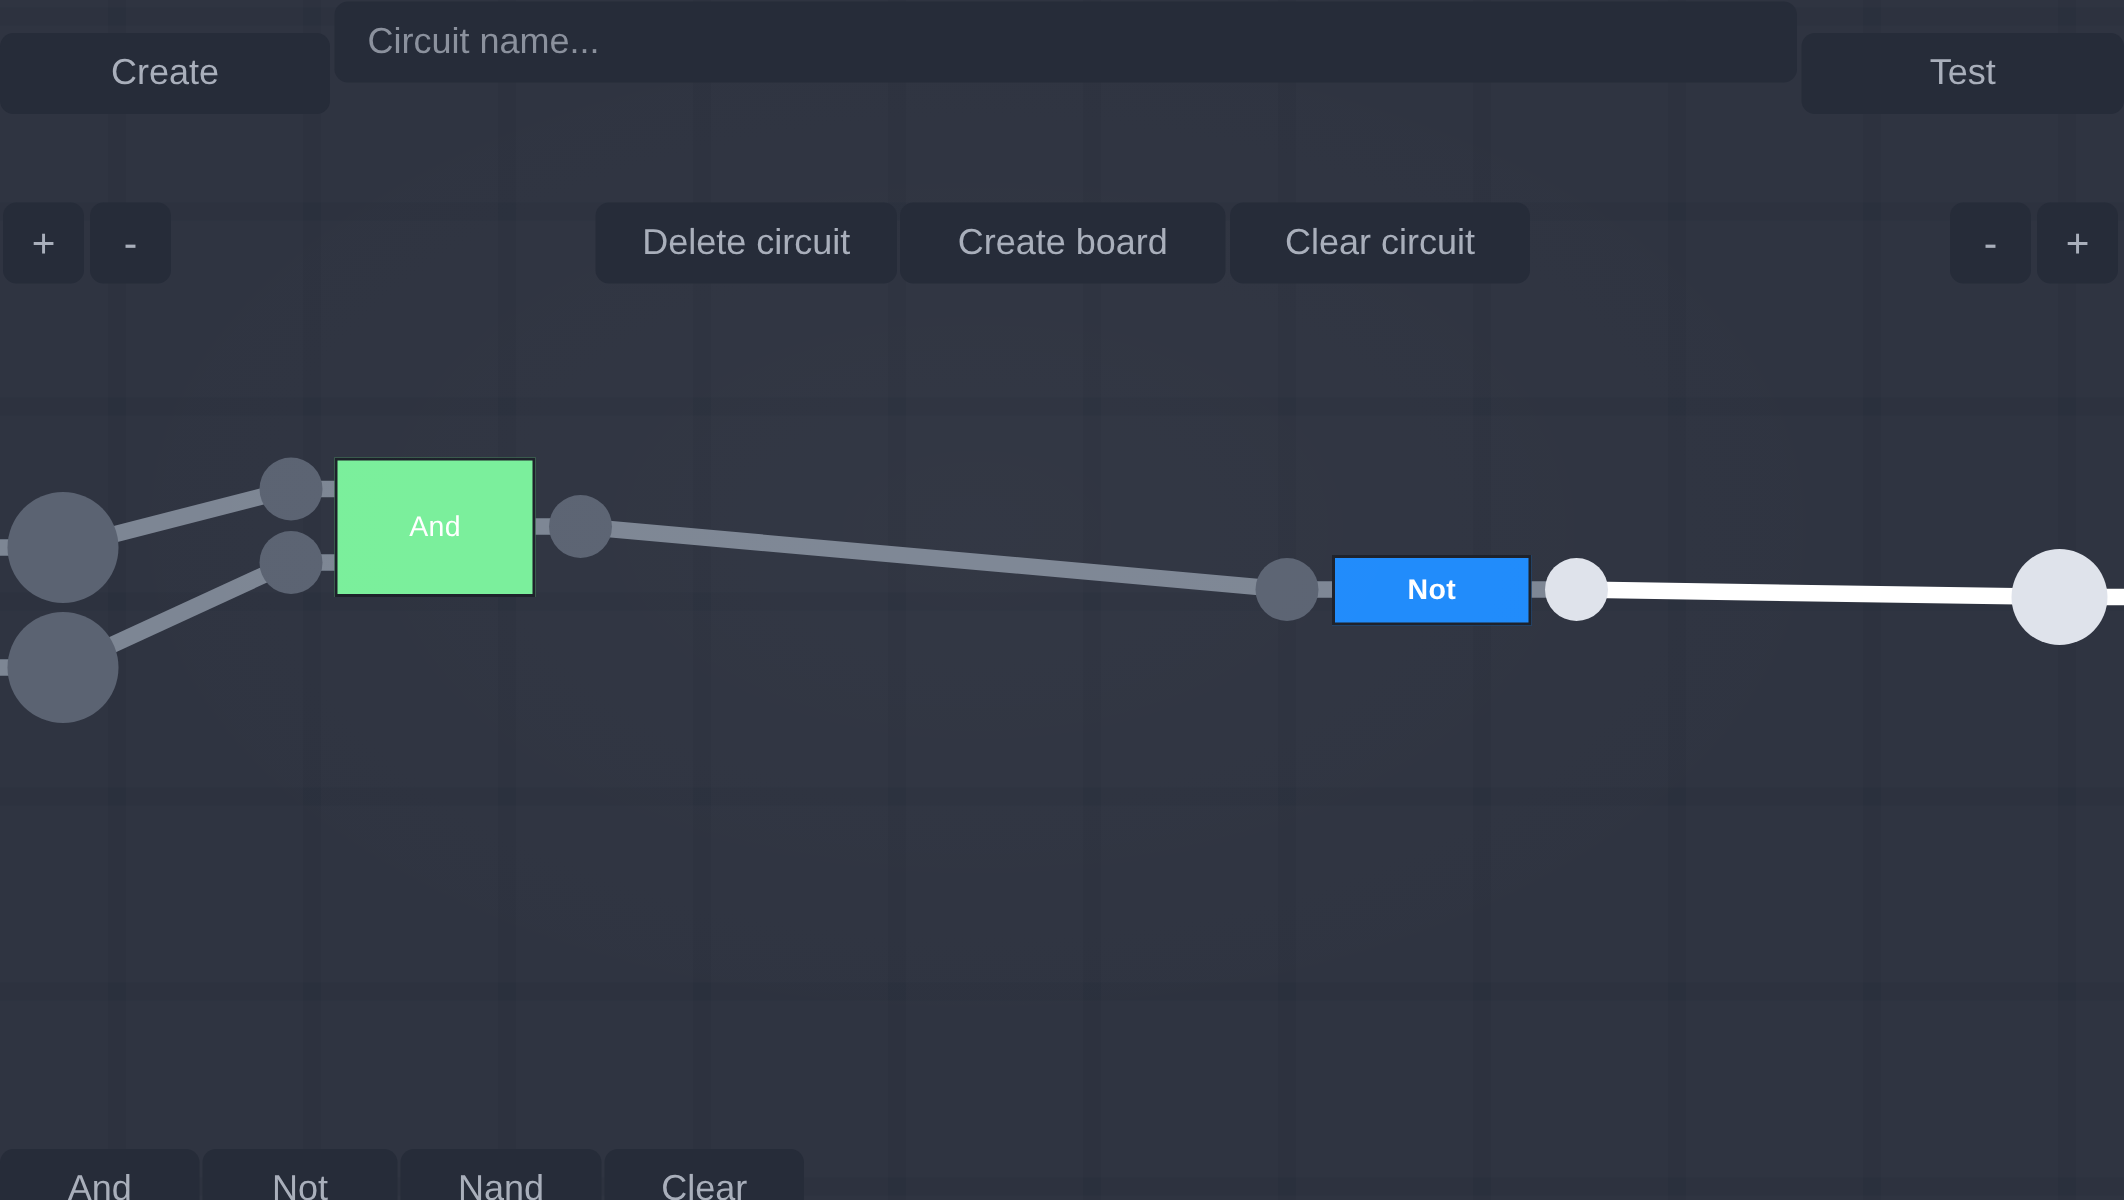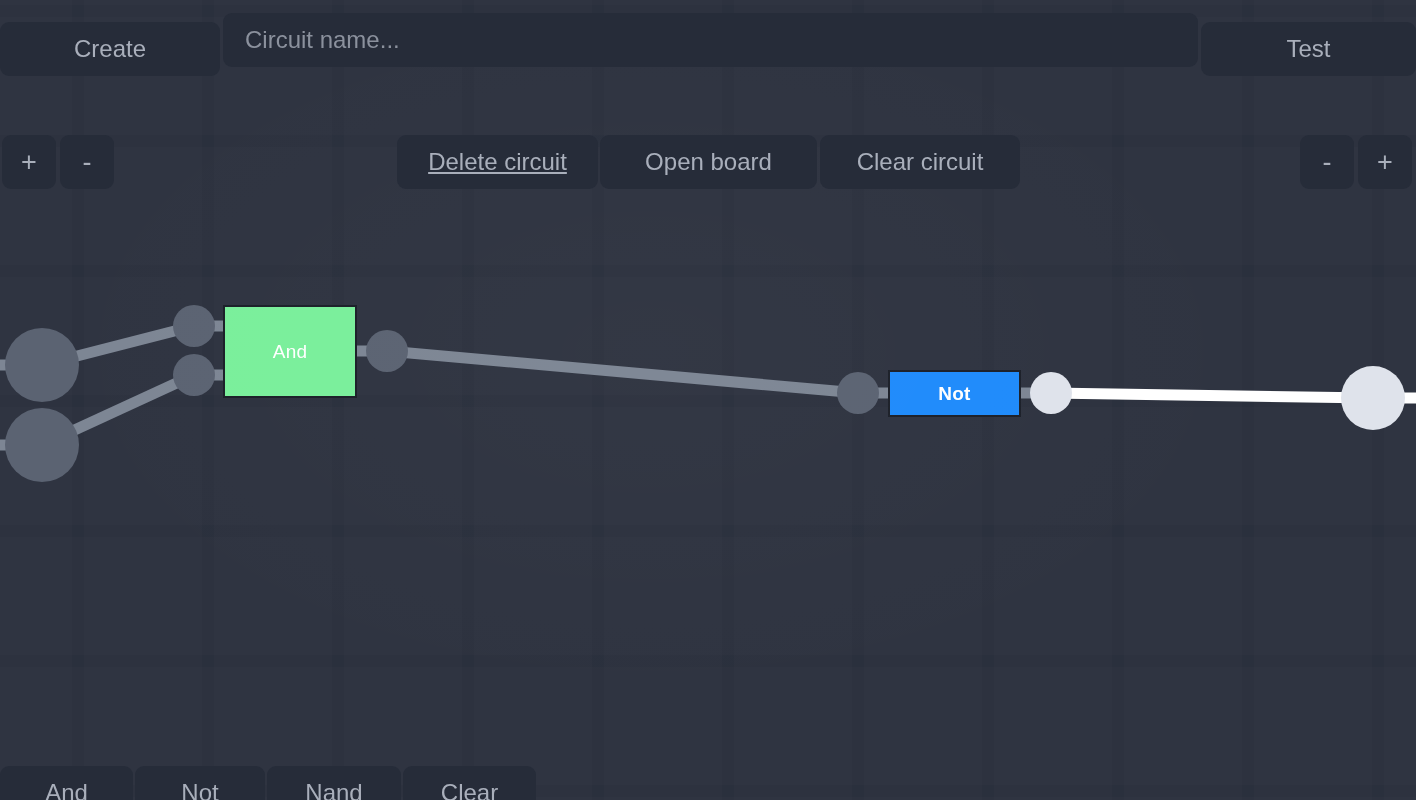--- a/index.html
+++ b/index.html
@@ -106,35 +106,34 @@
     position: absolute;
     background: #262c39;
     border: none;
     border-radius: 9px;
     color: #a3a3a3;
     font-family: "Liberation Sans", sans-serif;
     font-size: 24px;
     font-weight: 400;
     padding: 0 22px;
     outline: none;
-    margin-top: 12px;
   }
   .field::placeholder { color: #8b919d; font-weight: 300; }
 
   .sym { font-size: 27px; font-weight: 300; color: #a9afbb; line-height: 1; }
 
   
   #btn-create { left: 0;    top: 1px;  width: 220px; height: 54px; }
   #input-name { left: 223px;top: 1px;  width: 975px; height: 54px; }
   #btn-menu   { left: 1201px;top: 1px; width: 215px; height: 54px; }
 
   
   #btn-zoom-in     { left: 2px;   top: 57px; width: 54px; height: 54px; }
   #btn-zoom-out    { left: 60px;  top: 57px; width: 54px; height: 54px; }
-  #btn-delete-circ { left: 397px; top: 57px; width: 201px; height: 54px; text-decoration: underline; }
+  #btn-delete-circ { left: 397px; top: 57px; width: 201px; height: 54px; }
   #btn-clear-board { left: 600px; top: 57px; width: 217px; height: 54px; }
   #btn-open-circ   { left: 820px; top: 57px; width: 200px; height: 54px; }
   #btn-scale-down  { left: 1300px;top: 57px; width: 54px; height: 54px; }
   #btn-scale-up    { left: 1358px;top: 57px; width: 54px; height: 54px; }
 
   
   #btn-gate-and  { left: 0;    top: 2px; width: 133px; height: 53px; }
   #btn-gate-not  { left: 135px;top: 2px; width: 130px; height: 53px; }
   #btn-gate-nand { left: 267px;top: 2px; width: 134px; height: 53px; }
   #btn-gate-test { left: 403px;top: 2px; width: 133px; height: 53px; }
@@ -183,21 +182,21 @@
     <button class="btn" id="btn-zoom-in">
       <span class="sym">+</span>
     </button>
 
     <button class="btn" id="btn-zoom-out">
       <span class="sym">-</span>
     </button>
 
     <button class="btn" id="btn-delete-circ">Delete circuit</button>
 
-    <button class="btn" id="btn-clear-board">Open board</button>
+    <button class="btn" id="btn-clear-board">Create board</button>
 
     <button class="btn" id="btn-open-circ">Clear circuit</button>
 
     <button class="btn" id="btn-scale-down">
       <span class="sym">-</span>
     </button>
 
     <button class="btn" id="btn-scale-up">
       <span class="sym">+</span>
     </button>

